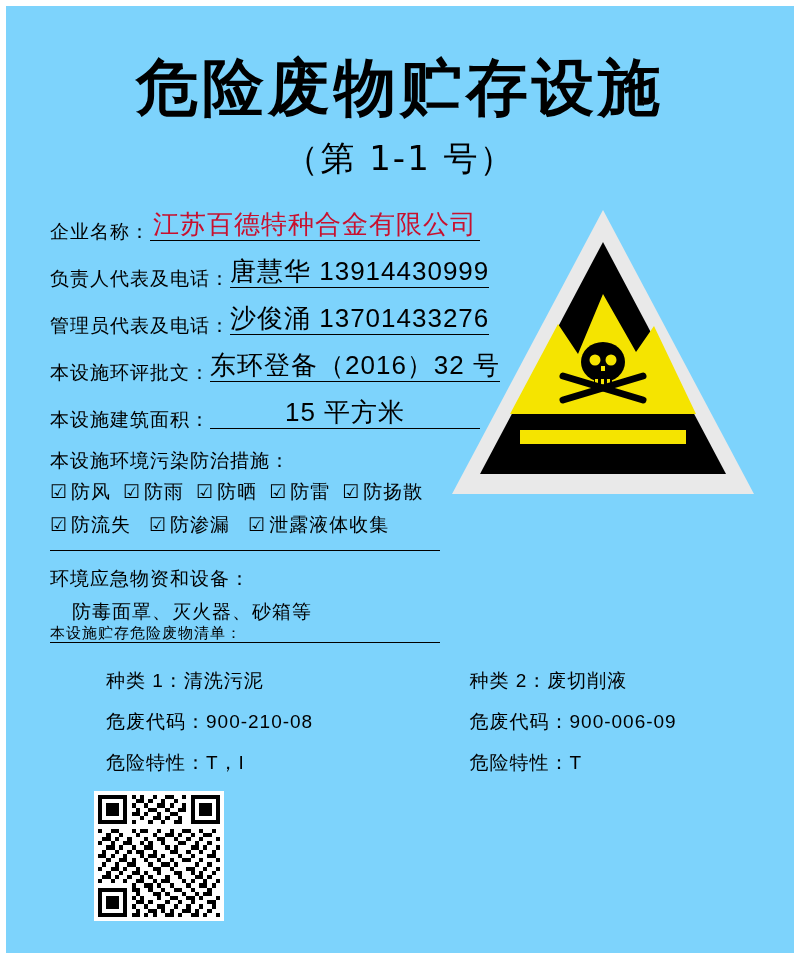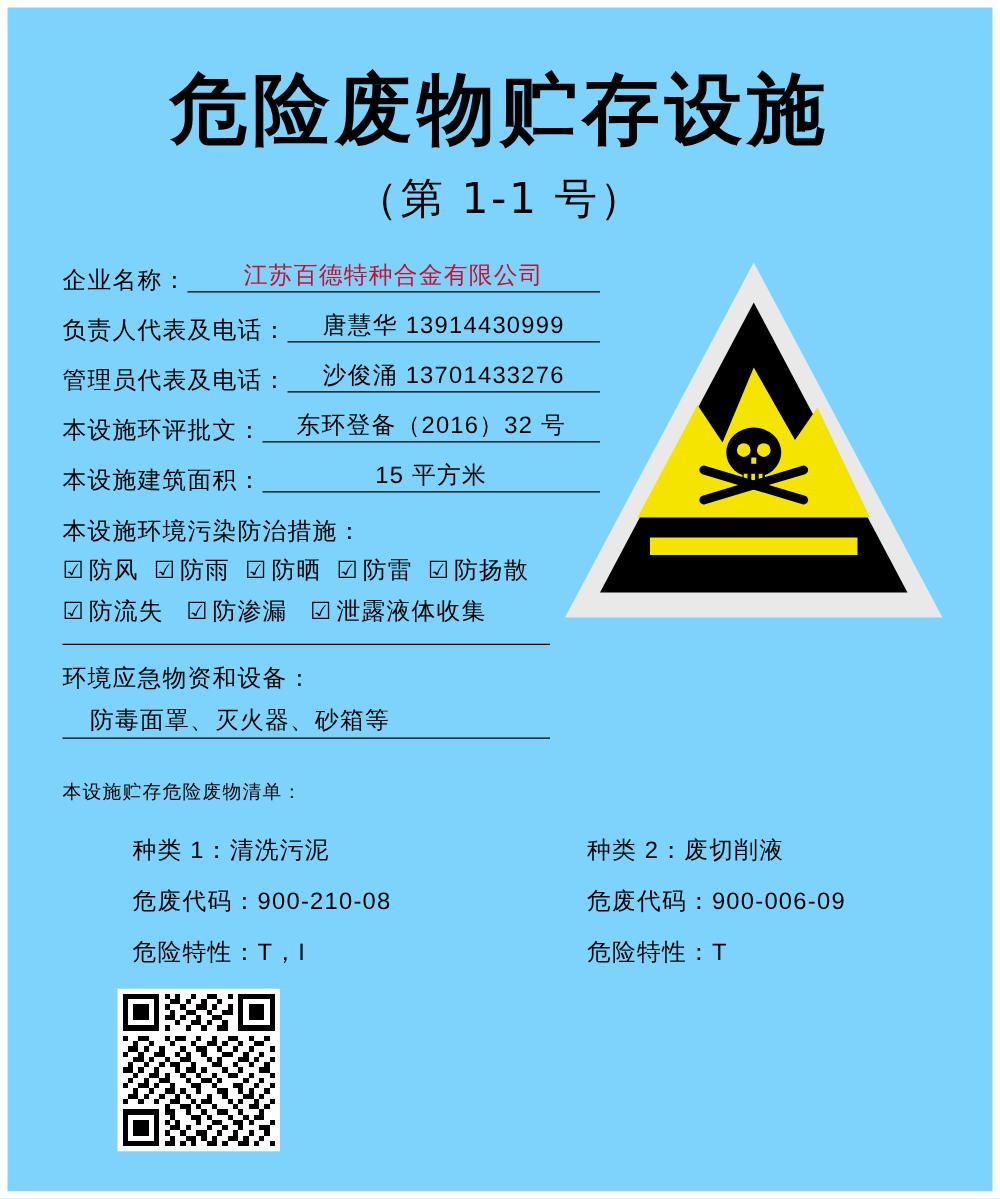--- a/index.html
+++ b/index.html
@@ -55,21 +55,21 @@
   .lbl {
     font-size: 19px;
     color: #000;
     letter-spacing: 1px;
   }
   .val {
     flex: 1;
     border-bottom: 1.5px solid #000;
     text-align: center;
     padding-bottom: 3px;
-    font-size: 19px;
+    font-size: 26px;
     letter-spacing: 1px;
   }
   .val.red {
     color: #c8102e;
   }
   .section-label {
     font-size: 19px;
     margin-top: 22px;
     margin-bottom: 12px;
     letter-spacing: 1px;
@@ -97,21 +97,21 @@
     margin-bottom: 18px;
   }
   .emerg-label {
     font-size: 19px;
     margin-bottom: 14px;
     letter-spacing: 1px;
   }
   .emerg-val {
     font-size: 19px;
     padding-left: 22px;
-    padding-bottom: 4px;
+    padding-bottom: 21px;
     border-bottom: 1.5px solid #000;
     width: 368px;
     letter-spacing: 1px;
   }
   .list-title {
     position: absolute;
     left: 44px;
     top: 618px;
     font-size: 15px;
     letter-spacing: 1px;

